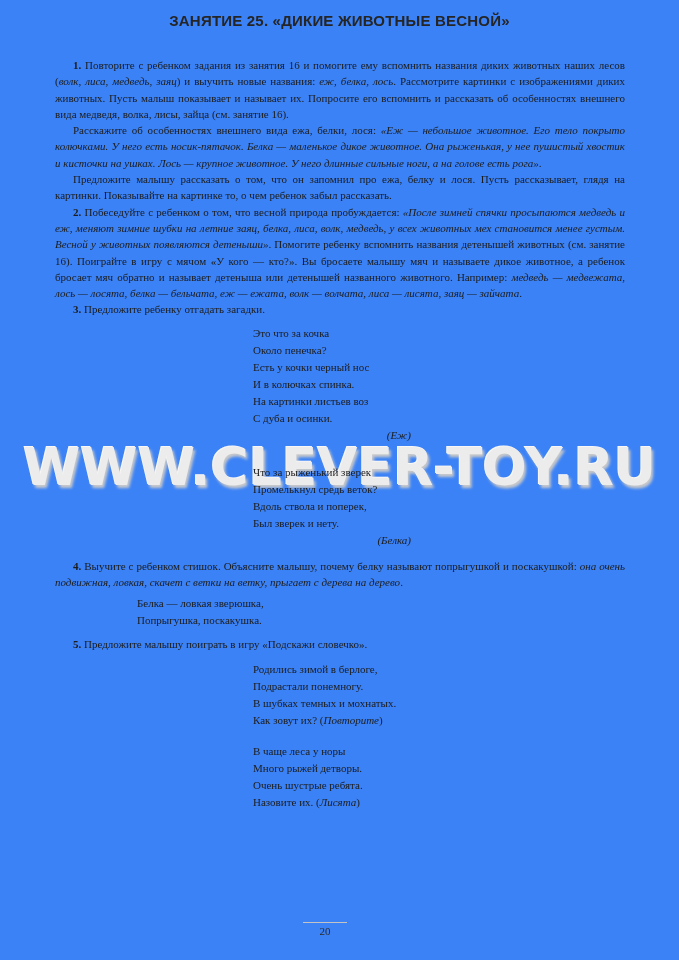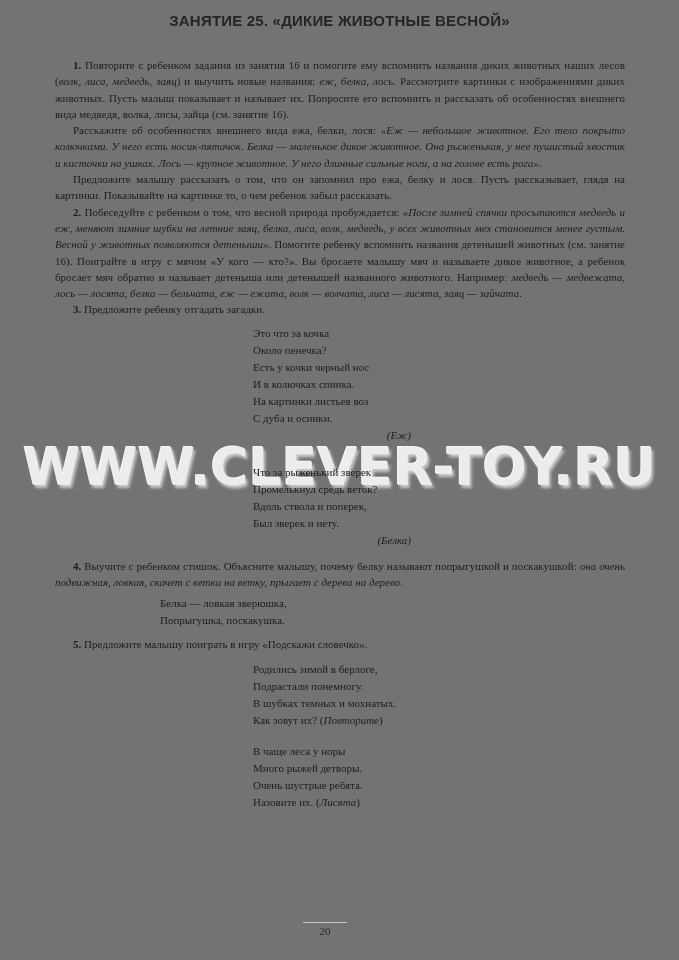--- a/index.html
+++ b/index.html
@@ -1,19 +1,19 @@
 <!DOCTYPE html>
 <html lang="ru"><head>
 <meta charset="utf-8">
 <style>
   html,body{margin:0;padding:0;background:#ffffff;}
   .page{
     position:relative;
     width:679px;height:960px;
-    background:#737373;
+    background:#3b82f6;
     overflow:hidden;
     font-family:"Liberation Serif", serif;
     color:#1c1c1c;
   }
   .title{
     position:absolute;top:12px;left:0;width:679px;
     margin:0;text-align:center;
     font-family:"Liberation Sans", sans-serif;
     font-size:15px;font-weight:bold;letter-spacing:0.2px;
     color:#252525;
@@ -47,21 +47,21 @@
     width:158px;
     line-height:17px;
     text-align:left;
   }
   .poem-line{white-space:nowrap;}
   .poem-answer{
     text-align:right;
     font-style:italic;
   }
   .poem[data-name="riddle-squirrel"]{margin-top:20px;}
-  .poem[data-name="verse-squirrel"]{margin:5px 0 7px 105px;}
+  .poem[data-name="verse-squirrel"]{margin:5px 0 7px 82px;}
   .poem[data-name="verse-bear-cubs"]{margin-top:8px;margin-bottom:14px;}
   .poem[data-name="verse-fox-cubs"]{margin-top:2px;}
   .footer-rule{
     position:absolute;left:303px;top:922px;width:44px;height:0;
     border-top:1px solid #c4c4c4;
   }
   .page-number{
     position:absolute;left:303px;top:925px;width:44px;
     text-align:center;
     font-size:11px;color:#2a2a2a;

